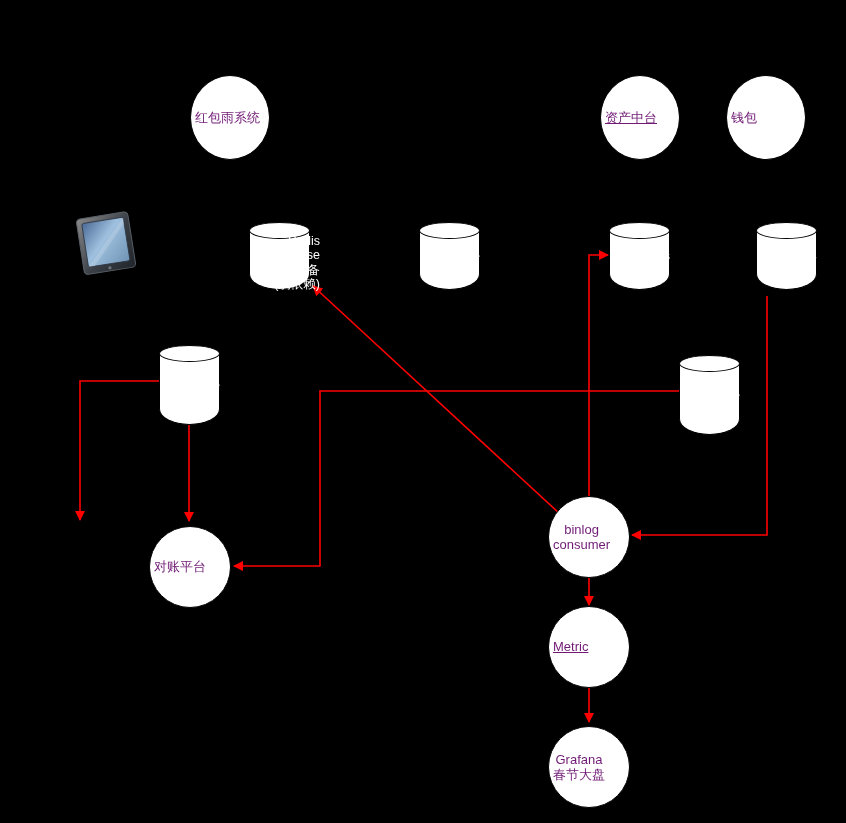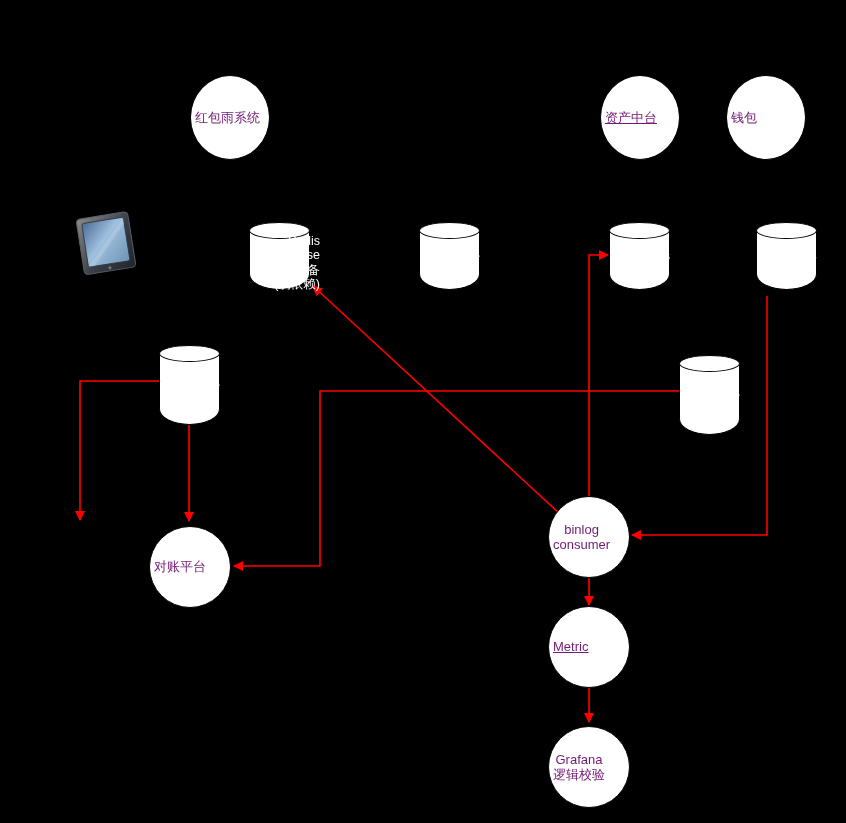--- a/index.html
+++ b/index.html
@@ -206,16 +206,16 @@
     <span class="label t13">binlog
 consumer</span>
   </div>
 
   <div class="node ellipse-node" style="left:548px; top:606px; width:82px; height:82px;text-decoration:underline;">
     <span class="label t13">Metric</span>
   </div>
 
   <div class="node ellipse-node" style="left:548px; top:726px; width:82px; height:82px;">
     <span class="label t13">Grafana
-逻辑校验</span>
+春节大盘</span>
   </div>
 
 </div>
 
 </body></html>

